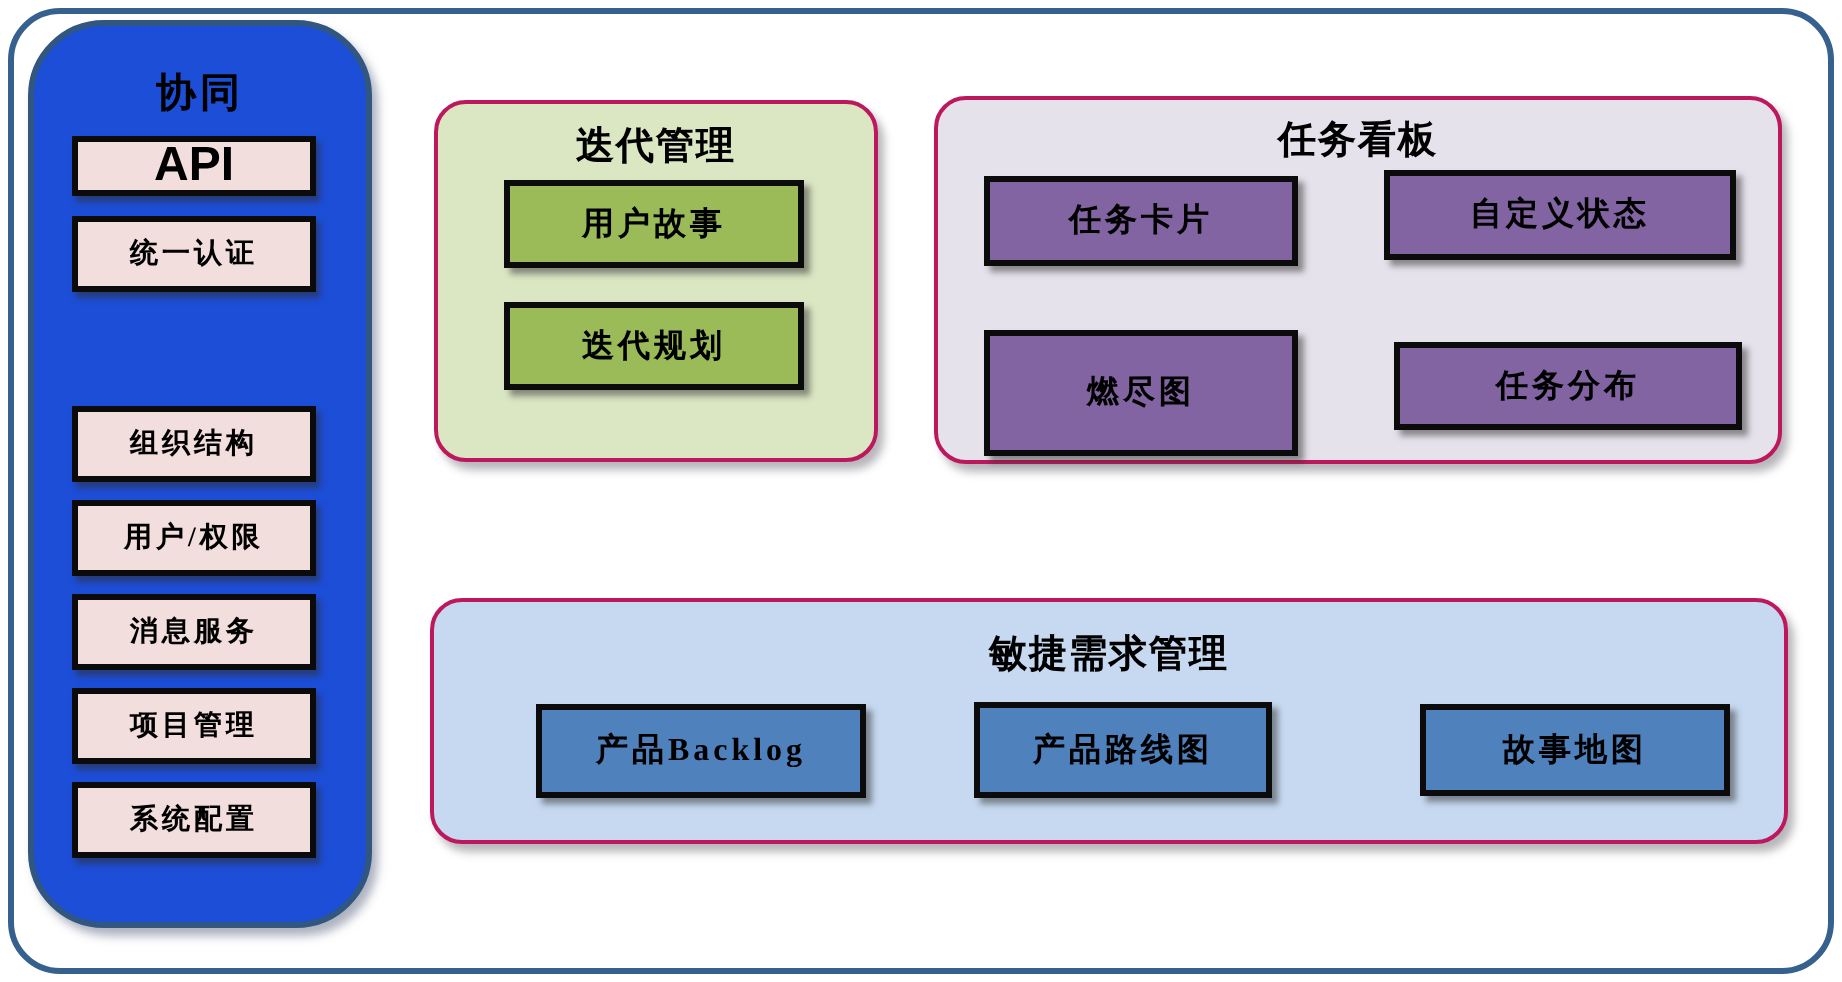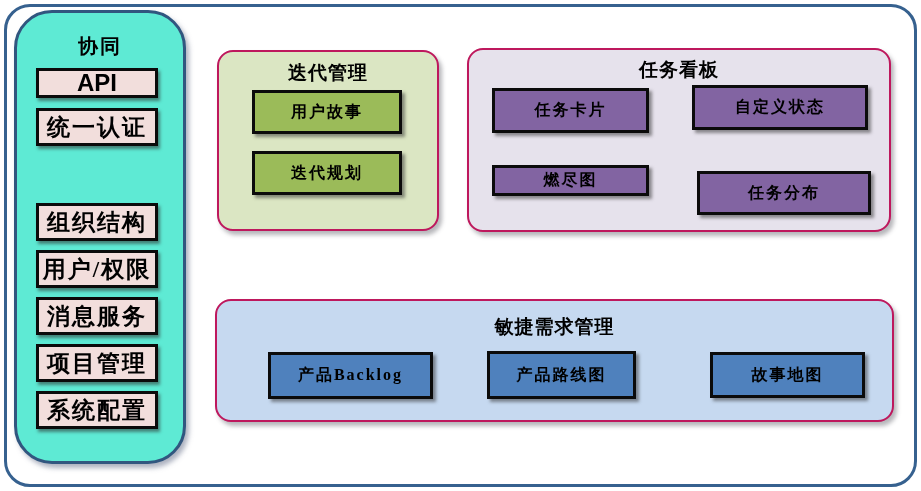--- a/index.html
+++ b/index.html
@@ -8,37 +8,37 @@
     font-family:"Liberation Sans","DejaVu Sans",sans-serif; overflow:hidden;
   }
   .frame {
     position:absolute; left:4px; top:4px; width:913px; height:483px;
     box-sizing:border-box; border:3px solid #36618f; border-radius:26px;
     background:#ffffff;
   }
   
   .sidebar {
     position:absolute; left:14px; top:10px; width:172px; height:454px;
-    box-sizing:border-box; background:#5eead4; border:3px solid #31567f;
+    box-sizing:border-box; background:#1d4ed8; border:3px solid #31567f;
     border-radius:38px; box-shadow:3px 4px 5px rgba(105,115,140,0.55);
   }
   .sidebar-title {
     position:absolute; top:20px; left:0; width:100%; text-align:center;
     font-weight:bold; font-size:20px; color:#000; letter-spacing:2px;
   }
   .pill {
     position:absolute; left:19px; width:122px; box-sizing:border-box;
     background:#f2dedc; border:3px solid #0b0b0b;
     display:flex; align-items:center; justify-content:center;
     font-weight:bold; color:#000;
     box-shadow:2px 3px 3px rgba(45,45,45,0.55);
   }
   .zh {
     font-family:"Liberation Serif","DejaVu Serif",serif;
-    font-size:23px; letter-spacing:2px; font-weight:bold; color:#000;
+    font-size:14px; letter-spacing:2px; font-weight:bold; color:#000;
   }
   .latin { font-family:"Liberation Sans","DejaVu Sans",sans-serif; font-size:24px; font-weight:bold; }
   
   .group {
     position:absolute; box-sizing:border-box; border:2px solid #be185d;
     border-radius:16px; box-shadow:3px 4px 4px rgba(95,95,105,0.45);
   }
   .group-title {
     position:absolute; left:0; width:100%; text-align:center;
     font-weight:bold; font-size:19px; color:#000; letter-spacing:1px;
@@ -78,21 +78,21 @@
   <div class="group g-iteration">
     <div class="group-title" style="top:8px;">迭代管理</div>
     <div class="box" style="left:33px; top:38px; width:150px; height:44px;">用户故事</div>
     <div class="box" style="left:33px; top:99px; width:150px; height:44px;">迭代规划</div>
   </div>
 
   <div class="group g-kanban">
     <div class="group-title" style="top:7px;">任务看板</div>
     <div class="box" style="left:23px;  top:38px;  width:157px; height:45px;">任务卡片</div>
     <div class="box" style="left:223px; top:35px;  width:176px; height:45px;">自定义状态</div>
-    <div class="box" style="left:23px;  top:115px; width:157px; height:31px;">燃尽图</div>
+    <div class="box" style="left:23px;  top:115px; width:157px; height:63px;">燃尽图</div>
     <div class="box" style="left:228px; top:121px; width:174px; height:44px;">任务分布</div>
   </div>
 
   <div class="group g-agile">
     <div class="group-title" style="top:13px;">敏捷需求管理</div>
     <div class="box" style="left:270px; top:50px; width:149px; height:48px;">产品路线图</div>
     <div class="box" style="left:51px;  top:51px; width:165px; height:47px;">产品Backlog</div>
     <div class="box" style="left:493px; top:51px; width:155px; height:46px;">故事地图</div>
   </div>
 

